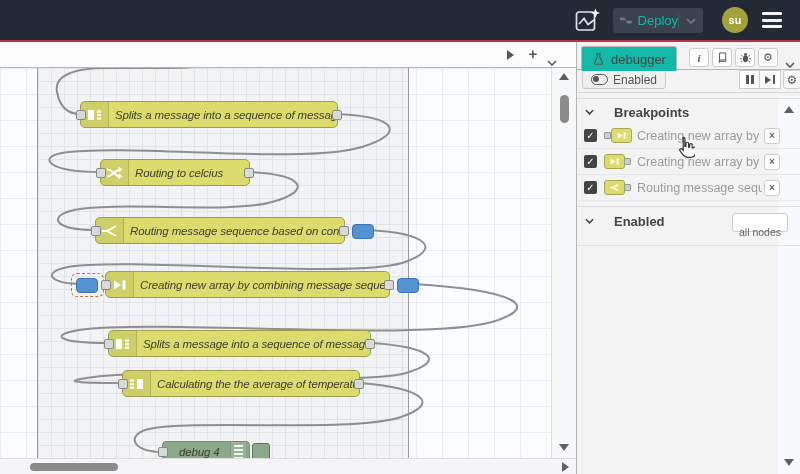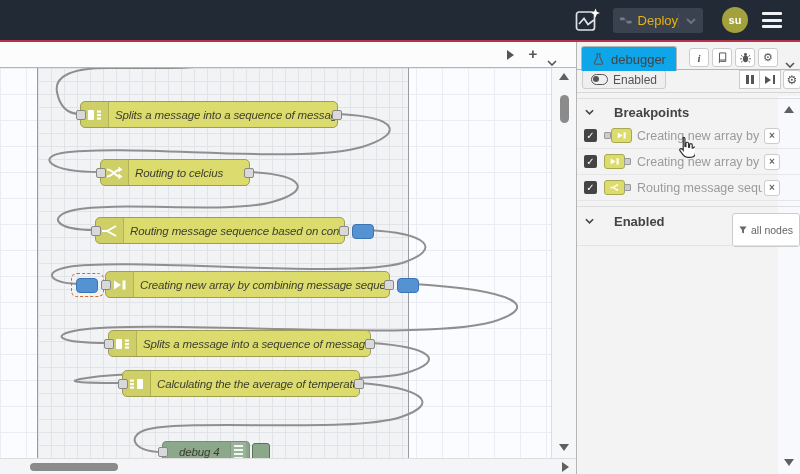--- a/index.html
+++ b/index.html
@@ -4,21 +4,21 @@
 <style>
   * { margin:0; padding:0; box-sizing:border-box; }
   html,body { width:800px; height:474px; overflow:hidden; font-family:"Liberation Sans", sans-serif; }
   .app { position:relative; width:800px; height:474px; background:#fff; }
 
   
   .header { position:absolute; left:0; top:0; width:800px; height:40px; background:#222a36; }
   .red-line { position:absolute; left:0; top:40px; width:800px; height:2px; background:#b73349; }
   .ai-icon { position:absolute; left:574px; top:7px; width:27px; height:27px; }
   .deploy-btn { position:absolute; left:613px; top:8px; width:90px; height:25px; background:#3a4250; border-radius:3px; display:flex; align-items:center; padding:0 7px; cursor:default; }
-  .deploy-label { color:#eab308; font-size:13px; margin-left:6px; }
+  .deploy-label { color:#14b8a6; font-size:13px; margin-left:6px; }
   .deploy-caret { margin-left:auto; border-left:1px solid #4a5260; padding-left:7px; height:15px; display:flex; align-items:center; }
   .avatar { position:absolute; left:722px; top:7px; width:26px; height:26px; border-radius:50%; background:#a2a13b; color:#fff; font-size:11px; font-weight:bold; display:flex; align-items:center; justify-content:center; }
   .hamburger { position:absolute; left:762px; top:12px; width:20px; height:16px; display:flex; flex-direction:column; justify-content:space-between; cursor:pointer; }
   .hamburger span { display:block; height:3px; background:#f0f2f5; border-radius:1px; }
 
   
   .workspace { position:absolute; left:0; top:42px; width:576px; height:432px; }
   .tabbar { position:absolute; left:0; top:0; width:576px; height:26px; background:#fcfcfd; border-bottom:1px solid #b5b5b5; }
   .tab-scroll-right { position:absolute; left:507px; top:8px; width:0; height:0; border-left:7px solid #555; border-top:5px solid transparent; border-bottom:5px solid transparent; cursor:pointer; }
   .tab-add { position:absolute; left:525px; top:3px; width:16px; height:18px; color:#555; font-size:15px; font-weight:bold; text-align:center; cursor:pointer; }
@@ -64,21 +64,21 @@
   .vscroll .arr-up { position:absolute; left:7px; top:5px; }
   .vscroll .arr-down { position:absolute; left:7px; top:376px; }
 
   
   .sidebar { position:absolute; left:576px; top:42px; width:224px; height:432px; background:#f3f3f3; border-left:1px solid #b5b5b5; }
   .sb-track { position:absolute; left:201px; top:54px; width:23px; height:378px; background:#f8f9fc; }
   .sb-arr-up { position:absolute; left:207px; top:64px; }
   .sb-arr-down { position:absolute; left:207px; top:417px; }
 
   .sb-tabs { position:absolute; left:0; top:0; width:224px; height:28px; border-bottom:1px solid #b5b5b5; background:#f3f3f3; }
-  .sb-tab { position:absolute; left:4px; top:4px; height:25px; background:#0ea5e9; border:1px solid #b5b5b5; border-bottom:none; border-radius:3px 3px 0 0; display:flex; align-items:center; padding:0 10px; gap:6px; font-size:13px; color:#444; z-index:2; cursor:pointer; }
+  .sb-tab { position:absolute; left:4px; top:4px; height:25px; background:#14b8a6; border:1px solid #b5b5b5; border-bottom:none; border-radius:3px 3px 0 0; display:flex; align-items:center; padding:0 10px; gap:6px; font-size:13px; color:#444; z-index:2; cursor:pointer; }
   .sb-iconbtn { position:absolute; top:6px; width:20px; height:19px; background:#fff; border:1px solid #ccc; border-radius:3px; display:flex; align-items:center; justify-content:center; font-size:11px; color:#555; cursor:pointer; }
   .sb-caret { position:absolute; left:208px; top:12px; cursor:pointer; }
 
   .sb-toolbar { position:absolute; left:0; top:25px; width:224px; height:26px; border-bottom:1px solid #d6d6d6; }
   .enabled-btn { position:absolute; left:5px; top:3px; height:19px; background:#efefef; border:1px solid #ccc; border-radius:3px; display:flex; align-items:center; padding:0 8px; gap:5px; font-size:12px; color:#555; cursor:pointer; }
   .toggle-glyph { width:17px; height:11px; border:1.5px solid #555; border-radius:6px; position:relative; }
   .toggle-glyph::after { content:""; position:absolute; left:1px; top:1px; width:6px; height:6px; border-radius:50%; background:#555; }
   .pausestep { position:absolute; left:162px; top:3px; display:flex; }
   .ps-btn { width:21px; height:19px; background:#fff; border:1px solid #ccc; display:flex; align-items:center; justify-content:center; gap:2px; cursor:pointer; }
   .ps-btn + .ps-btn { border-left:none; }
@@ -91,21 +91,21 @@
   .sep { position:absolute; left:0; width:224px; height:0; border-top:1px solid #ddd; }
 
   .bp-item { position:absolute; left:0; width:224px; height:26px; border-bottom:1px solid #e6e6e6; }
   .bp-check { position:absolute; left:7px; top:6px; width:13px; height:13px; background:#444; border-radius:2px; color:#fff; font-size:10px; line-height:13px; text-align:center; cursor:pointer; }
   .bp-node { position:absolute; left:27px; top:5px; width:32px; height:16px; }
   .mini-node { position:absolute; width:21px; height:15px; background:#dcdc6e; border:1px solid #a8a854; border-radius:3px; display:flex; align-items:center; justify-content:center; }
   .mini-port { position:absolute; top:4px; width:7px; height:7px; background:#ccc; border:1px solid #999; border-radius:1px; }
   .bp-label { position:absolute; left:60px; top:0; width:125px; line-height:26px; font-size:12.5px; color:#9b9b9b; white-space:nowrap; overflow:hidden; }
   .bp-x { position:absolute; left:187px; top:5px; width:16px; height:16px; background:#fff; border:1px solid #ccc; border-radius:3px; color:#666; font-size:10px; font-weight:bold; line-height:14px; text-align:center; cursor:pointer; }
 
-  .allnodes-btn { position:absolute; left:155px; top:4px; height:19px; background:#fff; border:1px solid #ccc; border-radius:3px; display:flex; align-items:center; gap:4px; padding:16px 6px; font-size:10.5px; color:#666; cursor:pointer; }
+  .allnodes-btn { position:absolute; left:155px; top:4px; height:19px; background:#fff; border:1px solid #ccc; border-radius:3px; display:flex; align-items:center; gap:4px; padding:8px 6px; font-size:10.5px; color:#666; cursor:pointer;flex-direction:column; }
 
   .cursor-hand { position:absolute; left:678px; top:136px; z-index:9; }
 </style>
 </head>
 <body>
 
 <div class="app">
 
   <div class="header">
     <svg class="ai-icon" viewBox="0 0 27 27">

